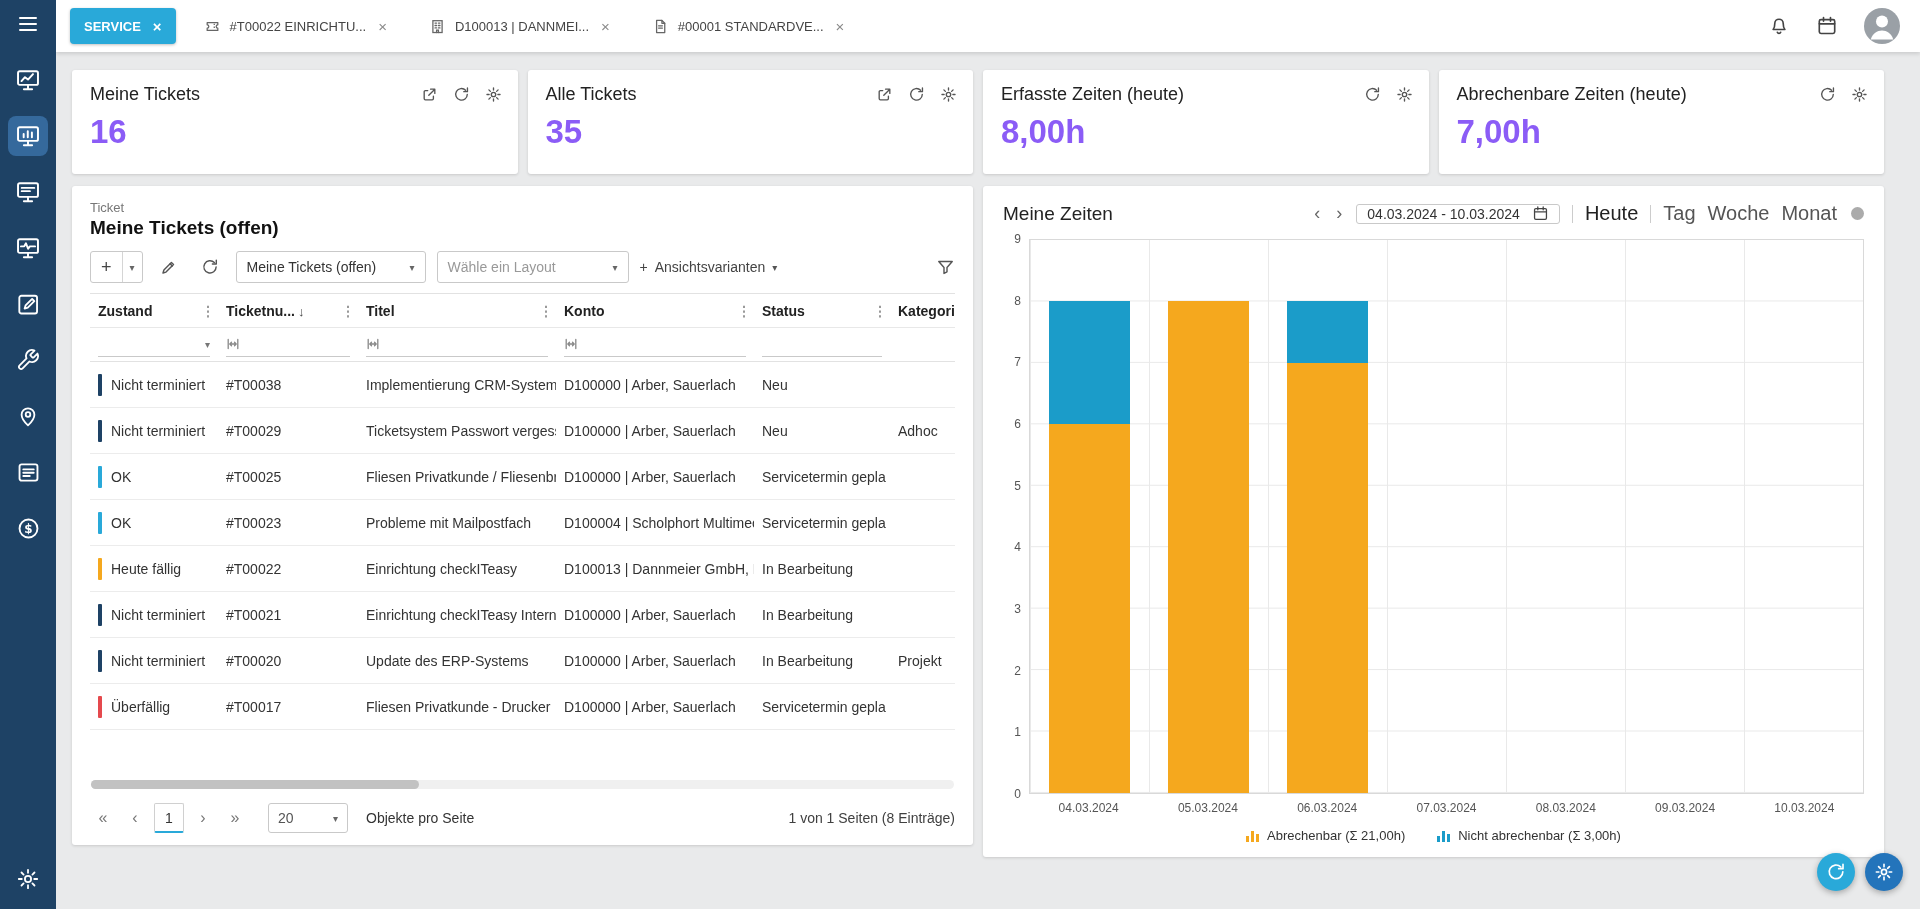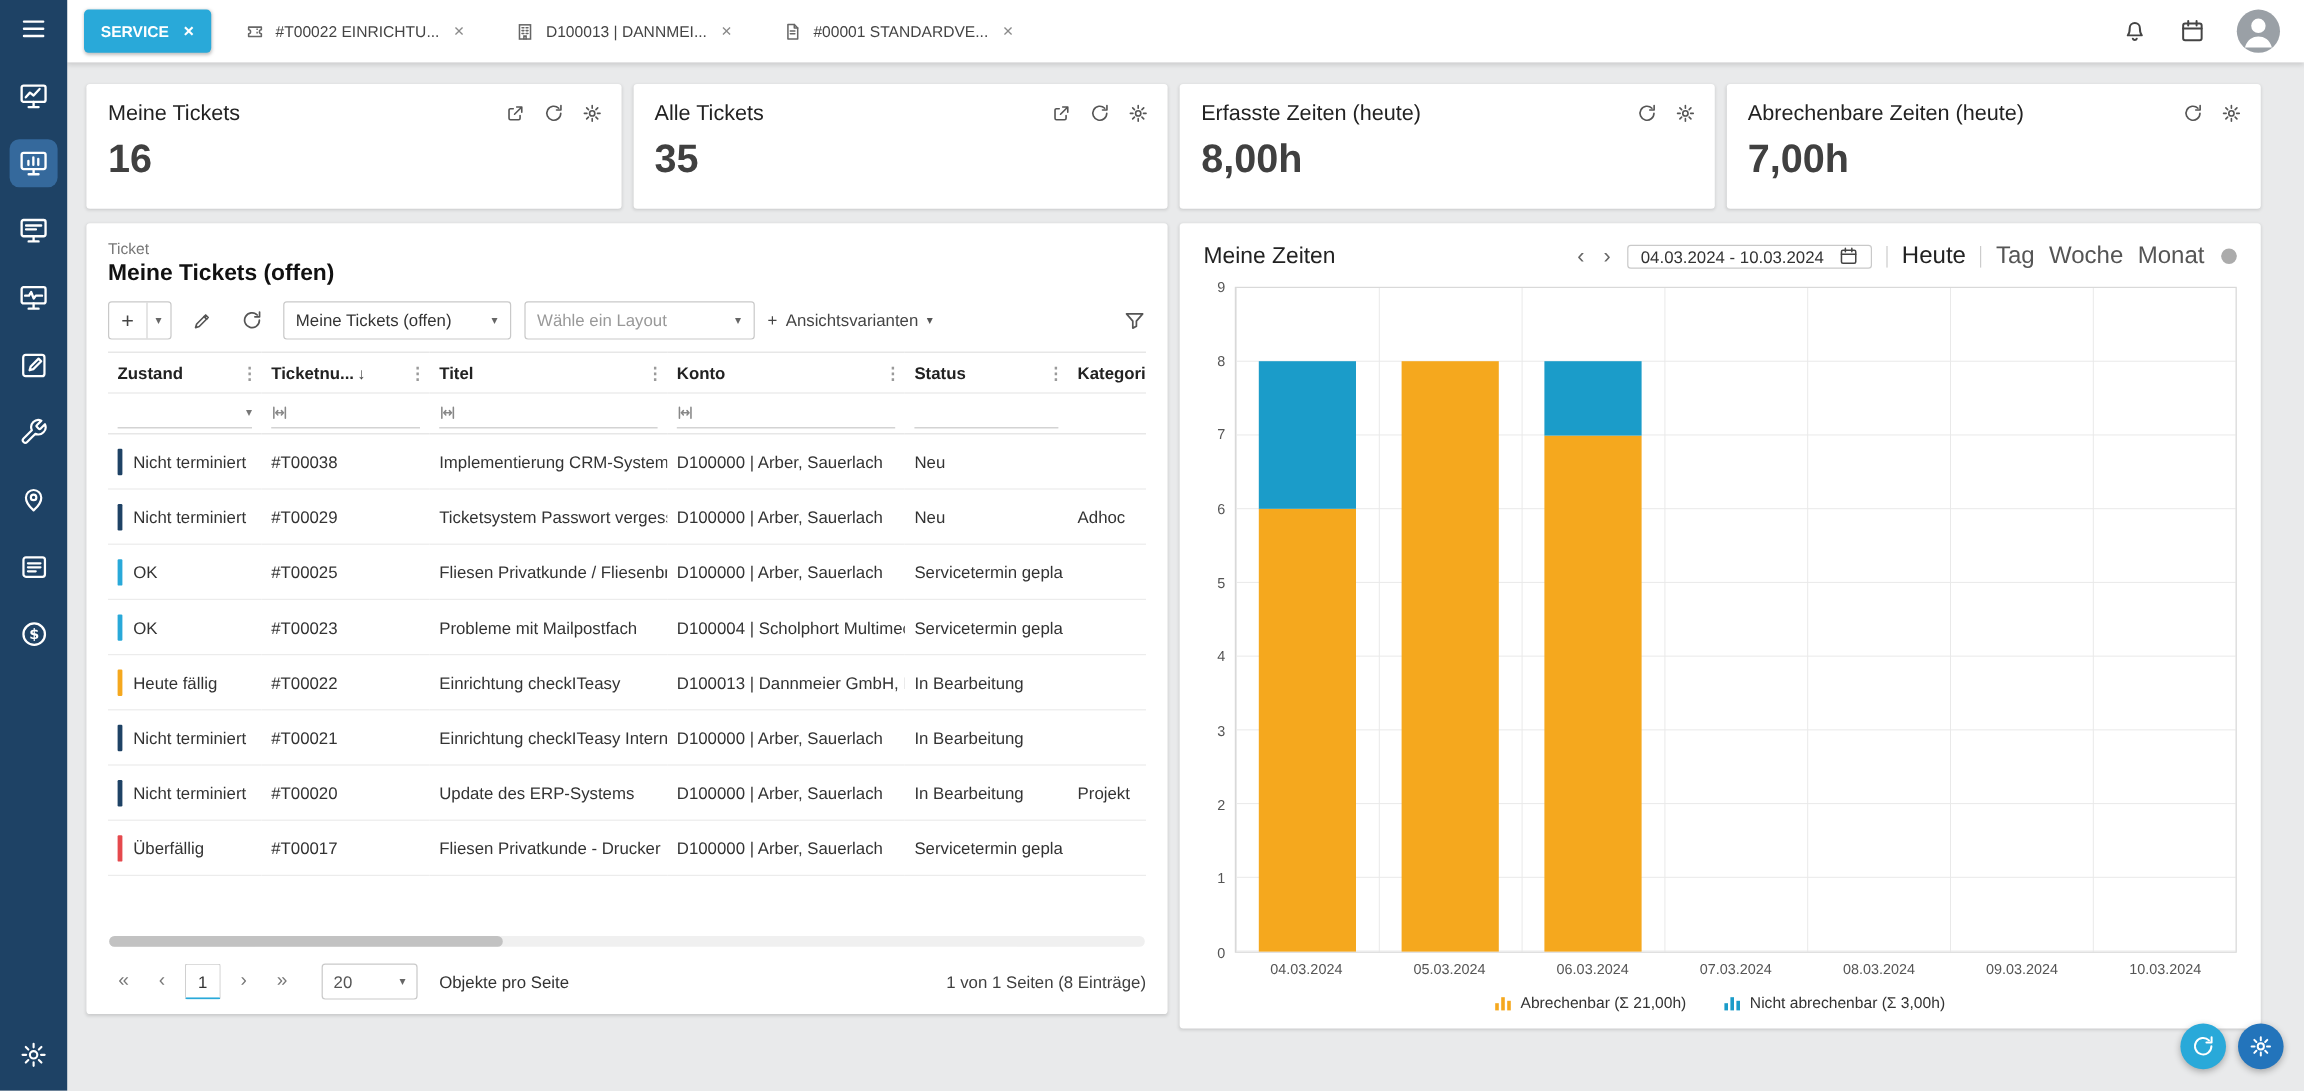--- a/index.html
+++ b/index.html
@@ -26,21 +26,21 @@
 
   
   .content { position:absolute; left:56px; top:52px; right:0; bottom:0; padding:18px 36px 0 16px; }
   .card { background:#fff; border-radius:3px; box-shadow:0 1px 3px rgba(0,0,0,.14); }
 
   .kpi-row { display:grid; grid-template-columns:repeat(4,1fr); gap:10px; }
   .kpi { height:104px; padding:14px 18px; position:relative; }
   .kpi-title { font-size:18px; font-weight:400; color:#222; }
   .kpi-actions { position:absolute; top:16px; right:16px; display:flex; gap:15px; color:#555; }
   .kpi-actions .icon-btn { cursor:pointer; }
-  .kpi-value { font-size:33px; font-weight:700; color:#404040; margin-top:8px; }
+  .kpi-value { font-size:33px; font-weight:700; color:#8b5cf6; margin-top:8px; }
 
   .panels { display:grid; grid-template-columns:1fr 1fr; gap:10px; margin-top:12px; align-items:start; }
   .panel-left { height:659px; padding:14px 18px 12px; display:flex; flex-direction:column; }
   .panel-right { height:671px; padding:16px 20px 14px; display:flex; flex-direction:column; }
 
   
   .eyebrow { font-size:13px; color:#777; }
   .panel-title { font-size:19px; font-weight:700; color:#111; margin-top:2px; }
   .toolbar { display:flex; align-items:center; gap:11px; margin-top:12px; }
   .btn-add { display:flex; align-items:center; height:32px; border:1px solid #c9c9c9; border-radius:3px; background:#fff; cursor:pointer; }

